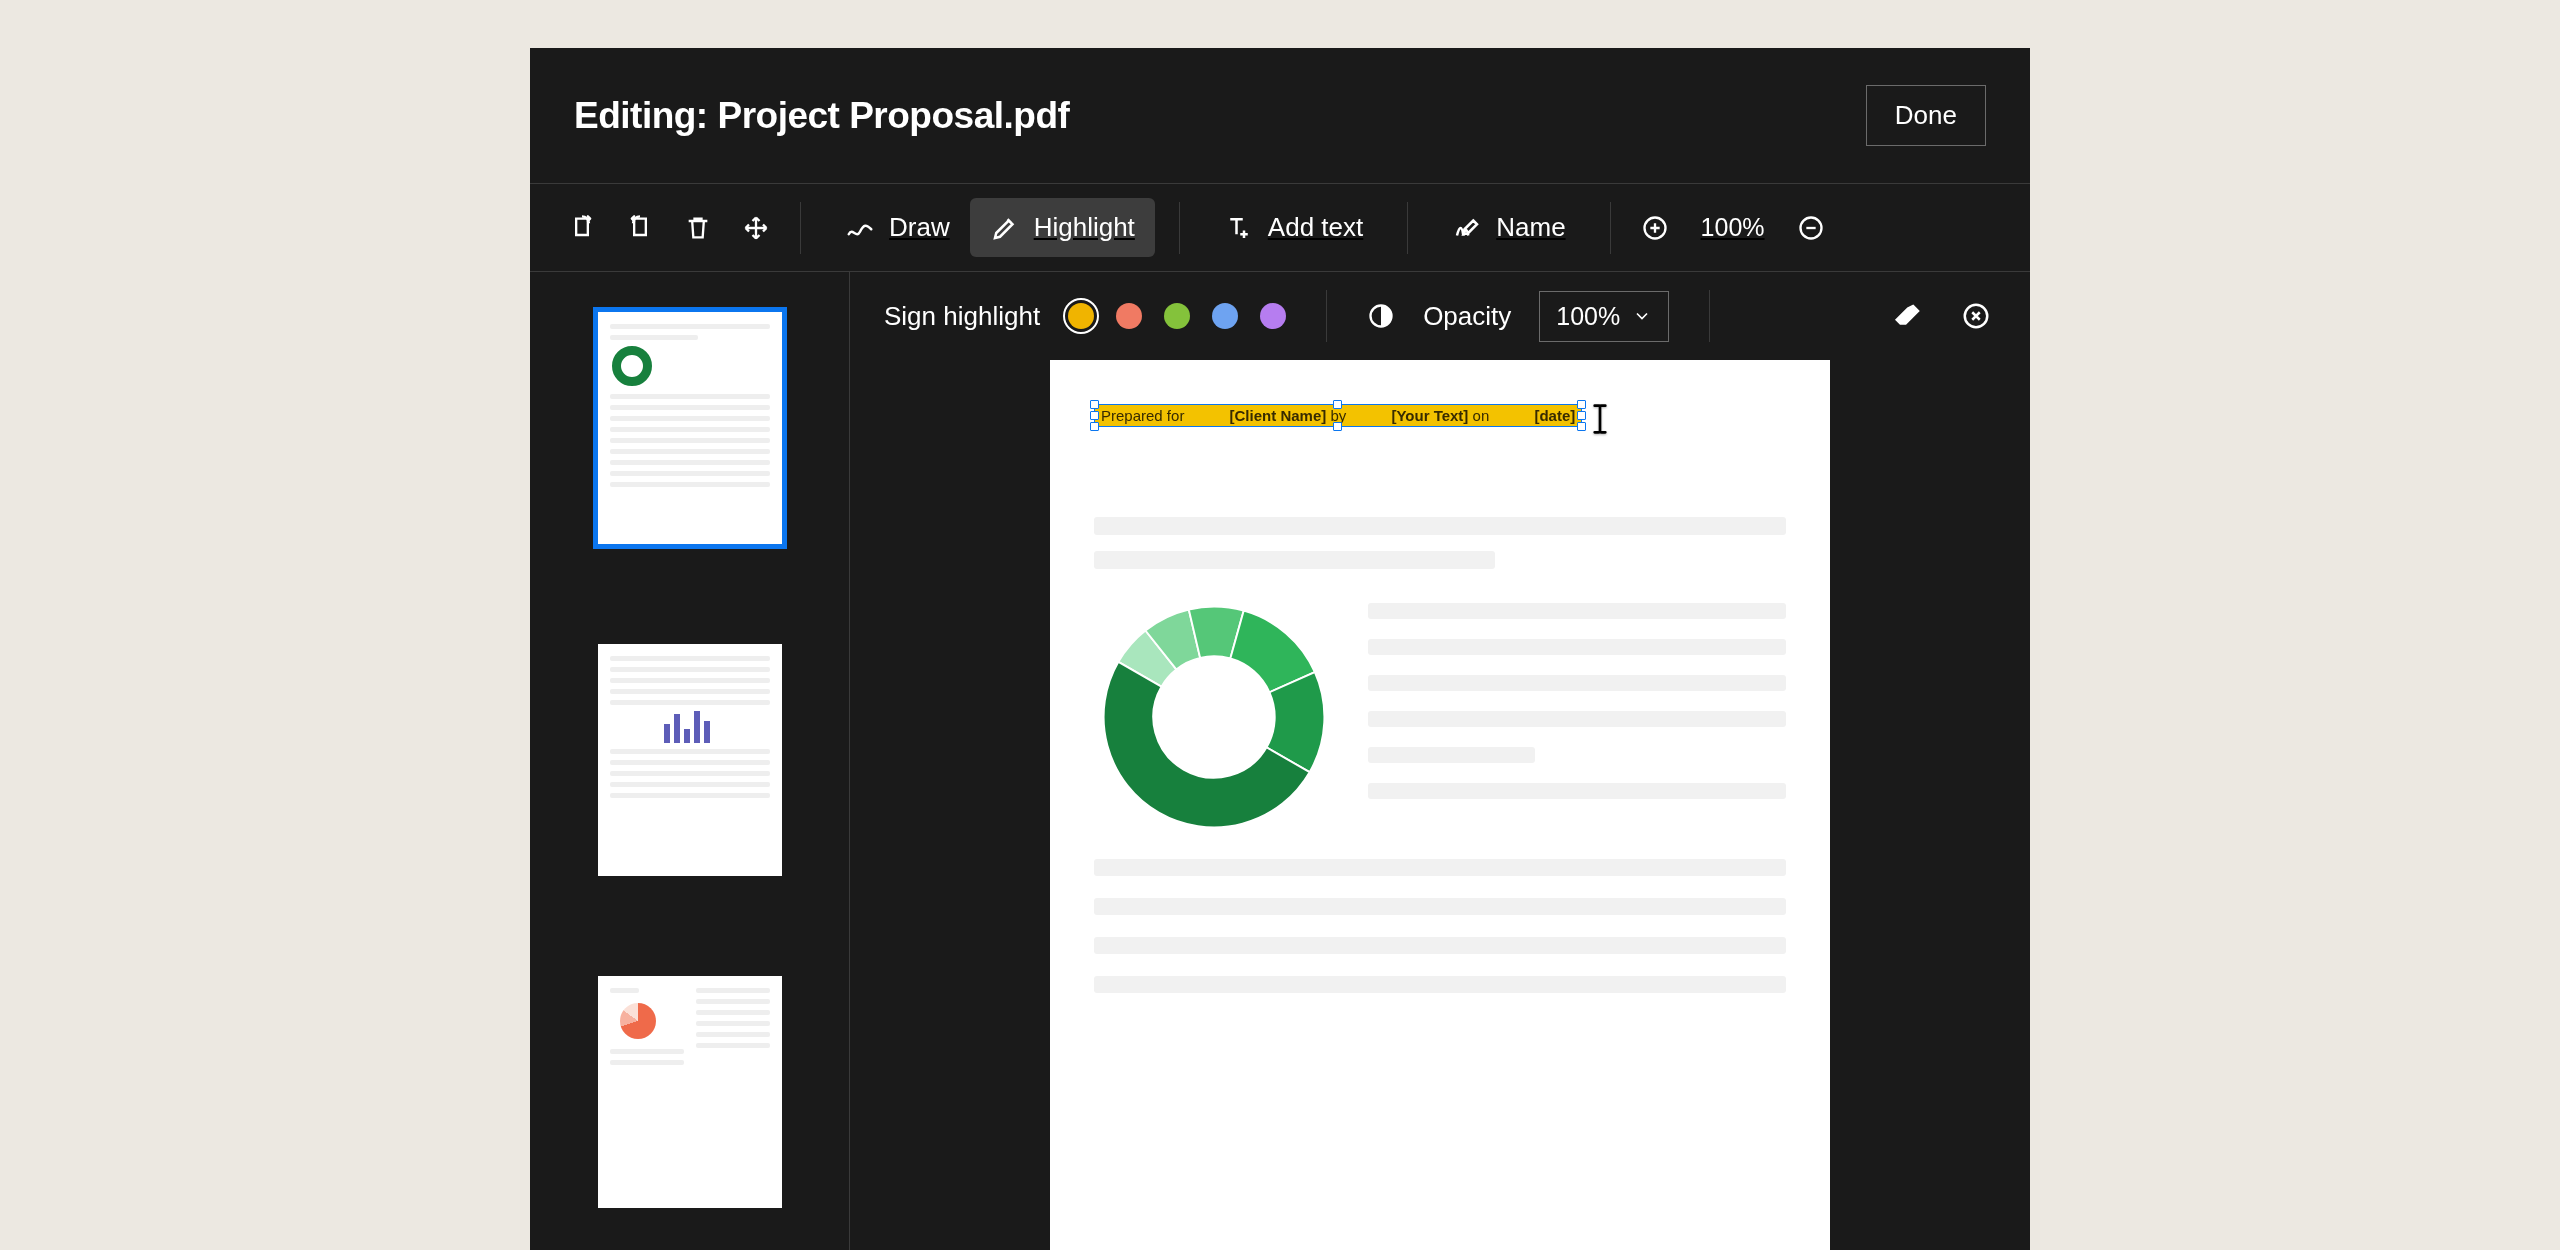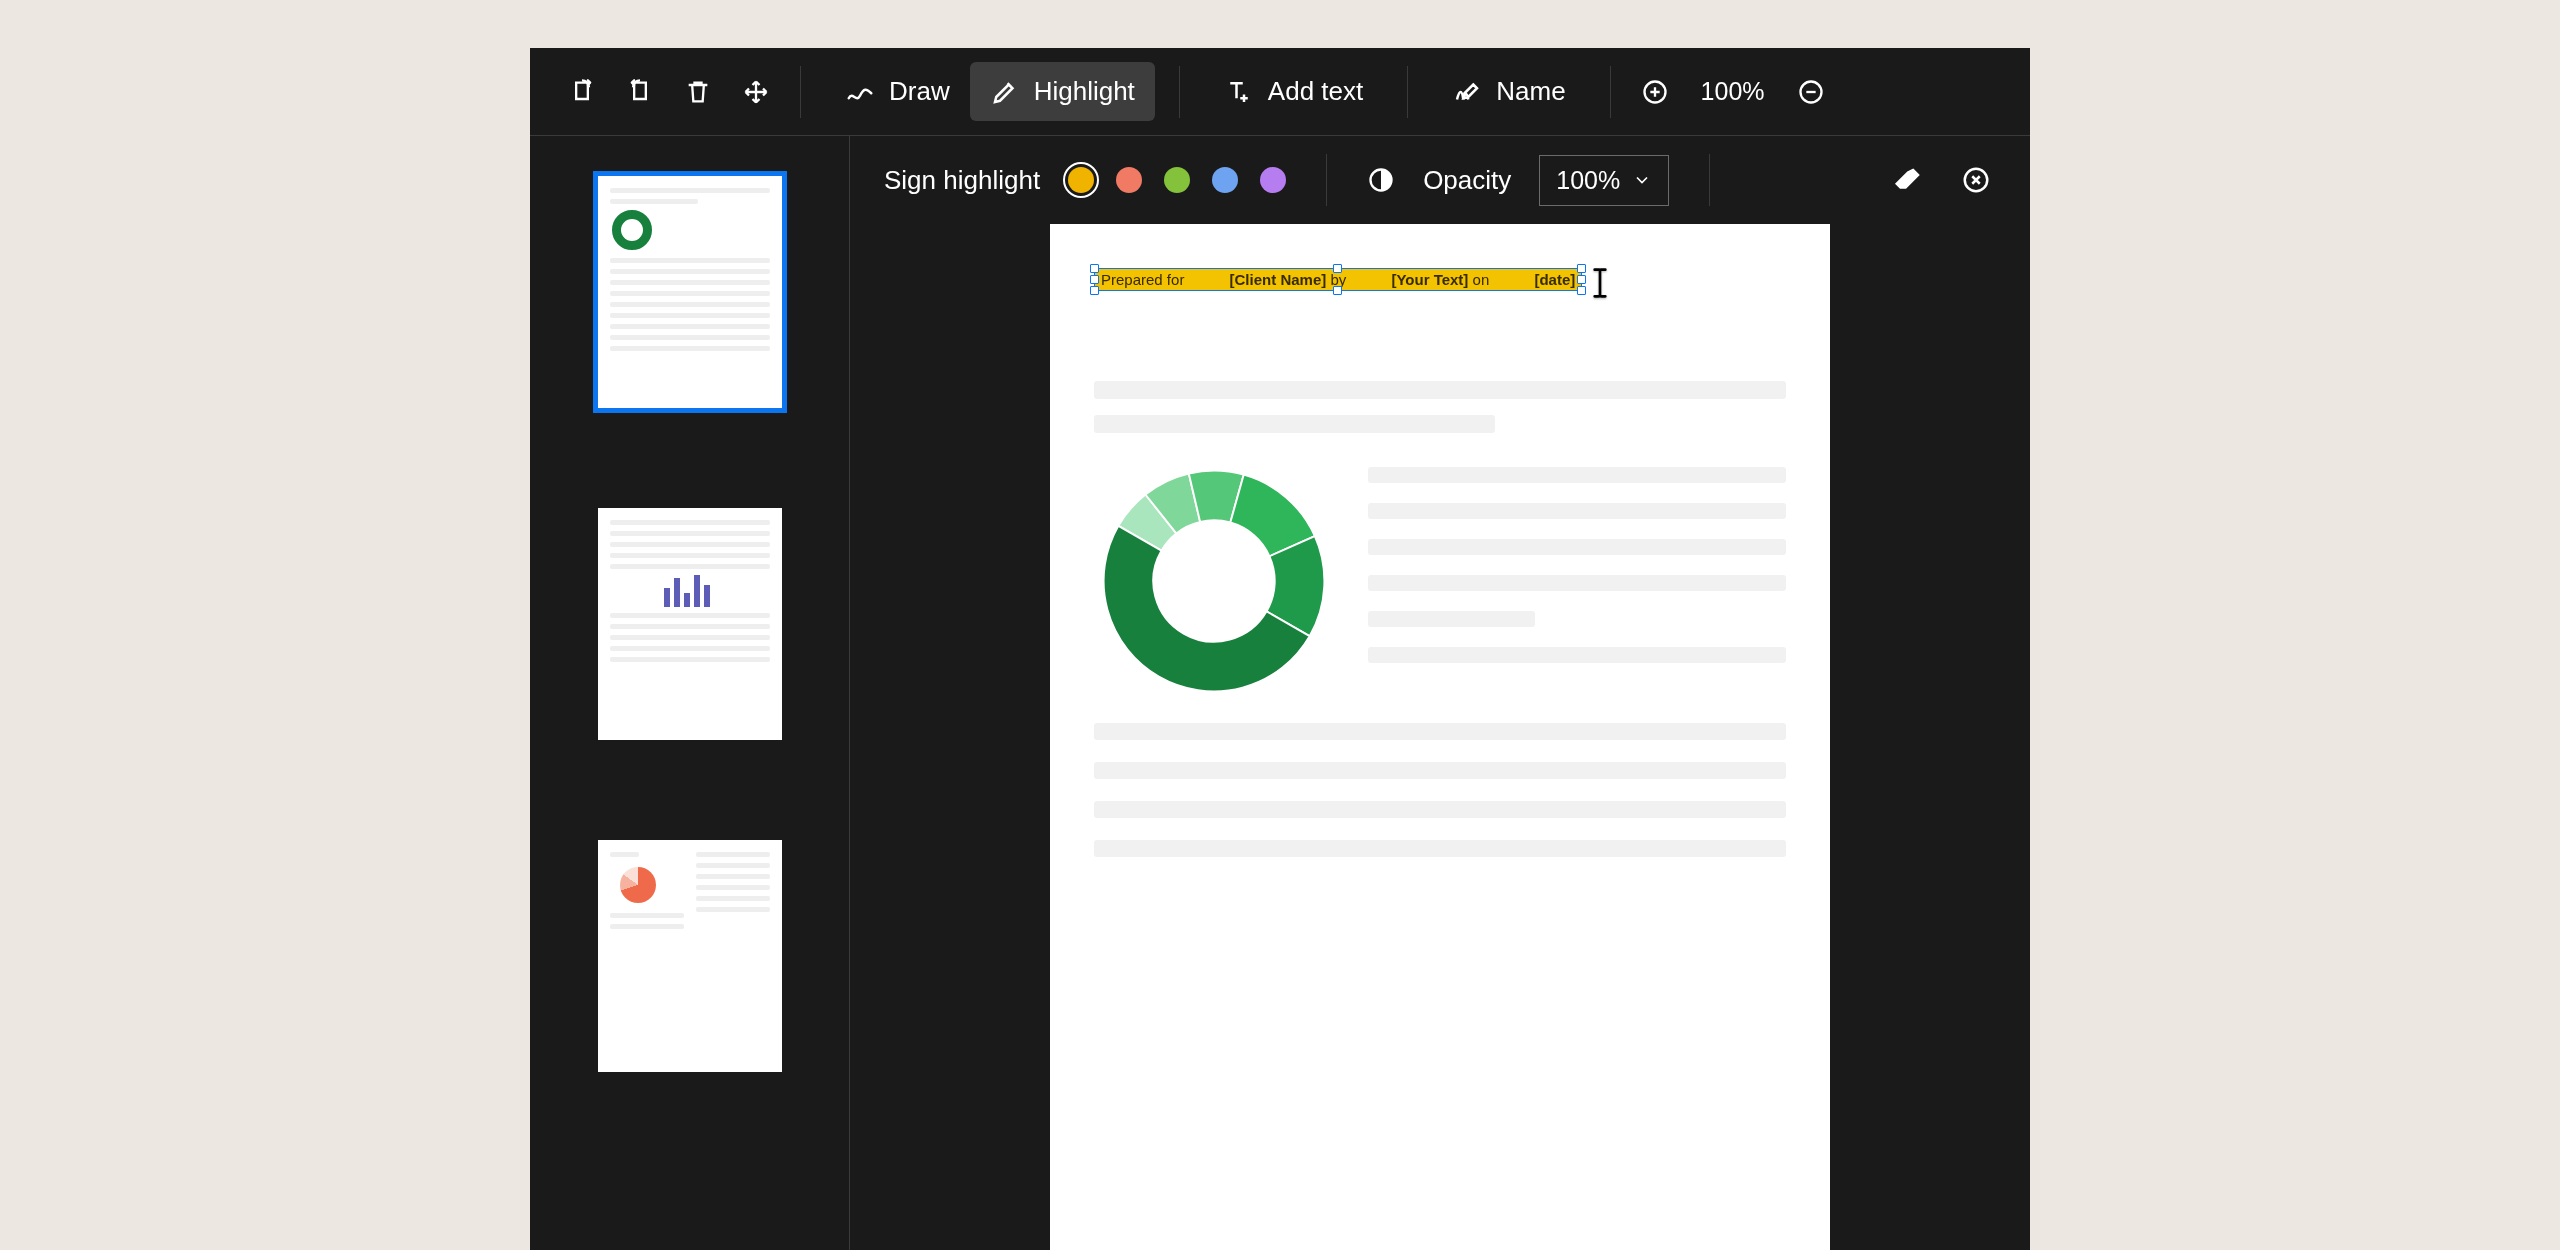--- a/index.html
+++ b/index.html
@@ -48,20 +48,21 @@
   }
 
   
   .toolbar {
     height: 88px;
     display: flex;
     align-items: center;
     border-bottom: 1px solid #3a3a3a;
     padding-left: 32px;
     gap: 0;
+    text-decoration: underline;
   }
   .tb-group {
     display: flex;
     align-items: center;
     height: 56px;
     gap: 18px;
   }
   .tb-sep {
     width: 1px;
     height: 52px;
@@ -209,20 +210,24 @@
 
   .after-lines { margin-top: 22px; }
   .after-lines .pl { height:17px; margin-bottom:22px; }
 
 </style>
 </head>
 <body>
 
 <div class="app-window">
 
+  <div class="header">
+    <div class="header-title">Editing: Project Proposal.pdf</div>
+    <button class="done-btn">Done</button>
+  </div>
 
   <div class="toolbar">
     <div class="tb-group">
       <div class="tb-ico-btn">
         <svg width="28" height="28" viewBox="0 0 24 24">
             <path d="M7 4h10v14H7z"></path>
             <path d="M12 2 a6 6 0 0 1 6 6"></path>
             <path d="M17 2l2 2-2 2" stroke-linejoin="round" stroke-linecap="round"></path>
           </svg>
       </div>

